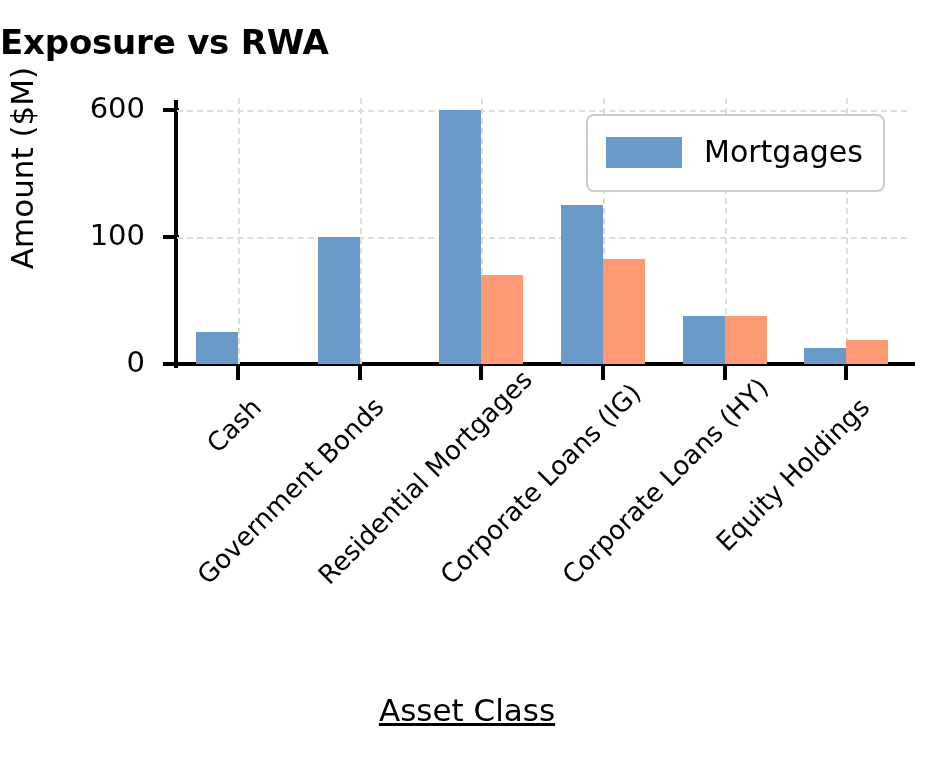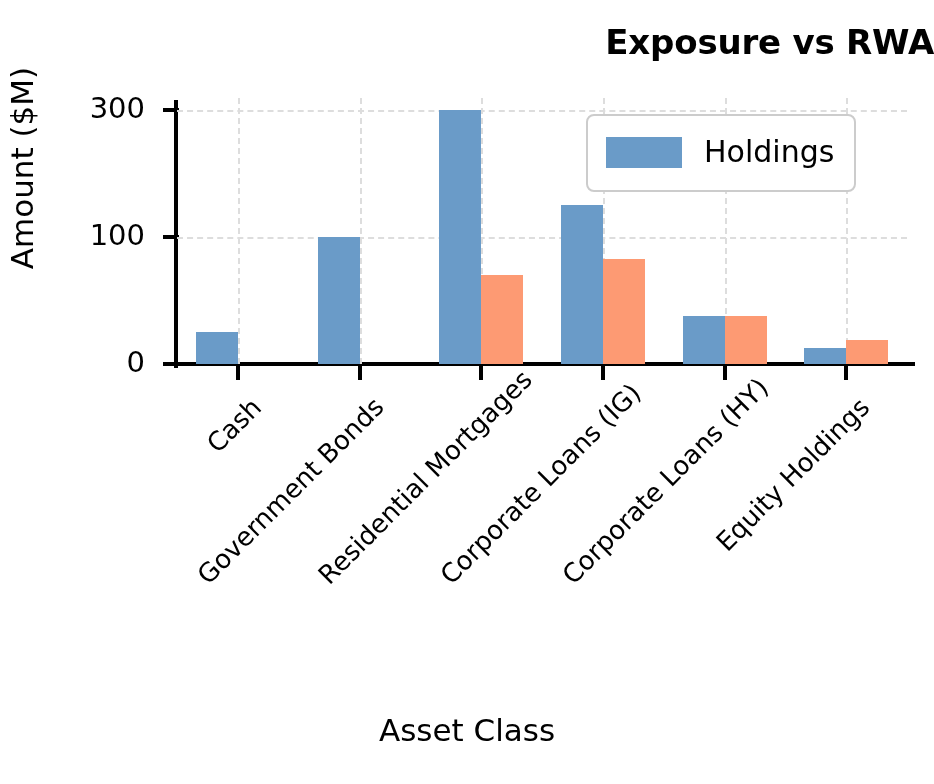--- a/index.html
+++ b/index.html
@@ -18,21 +18,21 @@
     width: 934px;
     height: 784px;
     background: #ffffff;
   }
   
   #chart-title {
     position: absolute;
     left: 0;
     top: 22px;
     width: 934px;
-    text-align: right;
+    text-align: left;
     font-size: 34px;
     font-weight: bold;
     color: #000000;
     letter-spacing: -0.2px;
   }
   
   #plot-area {
     position: absolute;
     left: 177px;
     top: 110px;
@@ -113,25 +113,26 @@
     width: 300px;
     text-align: center;
     font-size: 31px;
     color: #000000;
     transform: rotate(-90deg);
     transform-origin: center center;
   }
   #xlabel {
     position: absolute;
     left: 0;
-    top: 712px;
+    top: 692px;
     width: 934px;
     text-align: center;
     font-size: 31px;
     color: #000000;
+    text-decoration: underline;
   }
   
   .xtick-label {
     position: absolute;
     font-size: 26px;
     color: #000000;
     white-space: nowrap;
     transform: rotate(-45deg);
     transform-origin: right top;
     text-align: right;
@@ -175,21 +176,21 @@
 
   <div id="axis-y"></div>
   <div id="axis-x"></div>
 
   <div id="ytick-container">
       <div class="ytick-mark" style="top: 362px;"></div>
       <div class="ytick-label" style="left: 55px; top: 348px;">0</div>
       <div class="ytick-mark" style="top: 235px;"></div>
       <div class="ytick-label" style="left: 55px; top: 221px;">100</div>
       <div class="ytick-mark" style="top: 108px;"></div>
-      <div class="ytick-label" style="left: 55px; top: 94px;">300</div>
+      <div class="ytick-label" style="left: 55px; top: 94px;">600</div>
     </div>
 
   <div id="xtick-container">
       <div class="xtick-mark" style="left: 235.833px;"></div>
       <div class="xtick-mark" style="left: 357.5px;"></div>
       <div class="xtick-mark" style="left: 479.167px;"></div>
       <div class="xtick-mark" style="left: 600.833px;"></div>
       <div class="xtick-mark" style="left: 722.5px;"></div>
       <div class="xtick-mark" style="left: 844.167px;"></div>
     </div>
@@ -226,17 +227,17 @@
       <div class="xtick-label" style="left: 360.833px; top: 392px; width: 250px;">Corporate Loans (IG)</div>
       <div class="xtick-label" style="left: 482.5px; top: 392px; width: 250px;">Corporate Loans (HY)</div>
       <div class="xtick-label" style="left: 604.167px; top: 392px; width: 250px;">Equity Holdings</div>
     </div>
 
   <div id="xlabel">Asset Class</div>
 
   <div id="legend">
       <div class="legend-row">
         <div class="legend-swatch" style="background: rgb(106, 155, 200);"></div>
-        <div class="legend-label">Holdings</div>
+        <div class="legend-label">Mortgages</div>
       </div>
     </div>
 
 </div>
 
 </body></html>

